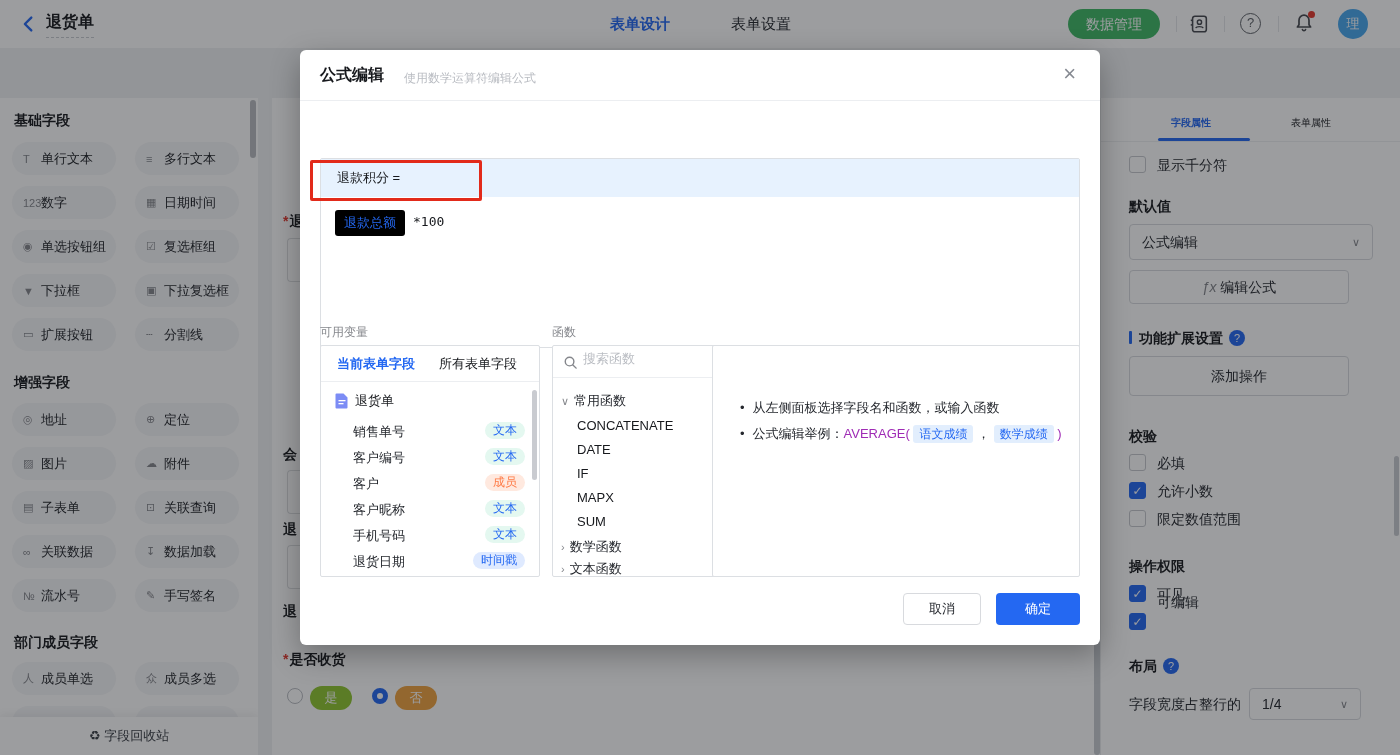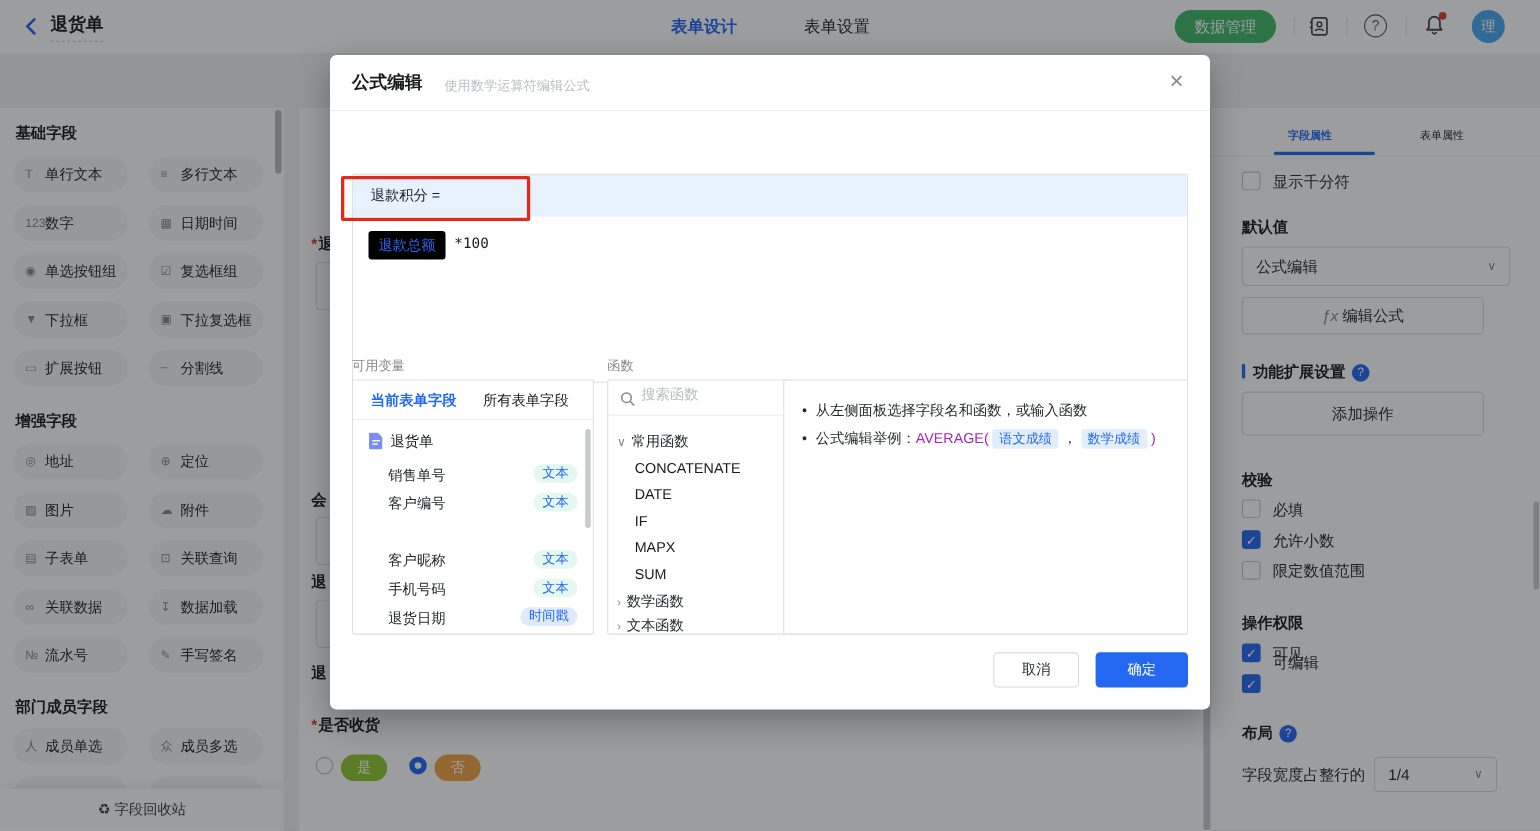--- a/index.html
+++ b/index.html
@@ -81,21 +81,21 @@
   .v-badge { position:absolute; right:14px; top:2px; font-size:12px; padding:0 8px; border-radius:10px; }
   .t-text { background:#e4f8f0; color:#2468f2; }
   .t-member { background:#ffe9df; color:#ff7a45; }
   .t-time { background:#dfeaff; color:#2468f2; }
   .fn-search { position:absolute; left:0; top:0; width:100%; height:32px; border-bottom:1px solid #eceef1; }
   .fn-search input { position:absolute; left:30px; top:5px; width:106px; border:none; outline:none; font-size:13px; color:#25282e; }
   .fn-search input::placeholder { color:#b9bcc2; }
   .fn-group { position:absolute; left:8px; font-size:13px; color:#25282e; cursor:pointer; }
   .fn-caret { color:#85878c; font-size:11px; margin-right:5px; }
   .fn-item { position:absolute; left:24px; font-size:13px; color:#17191d; cursor:pointer; }
-  .tip-row { position:absolute; left:16px; font-size:13px; color:#25282e; white-space:nowrap; }
+  .tip-row { position:absolute; left:27px; font-size:13px; color:#25282e; white-space:nowrap;margin-top:35px; }
   .tip-bullet { margin-right:8px; }
   .tip-fn { color:#9f2bb5; }
   .tip-chip { background:#e2eefd; color:#2468f2; padding:2px 6px; border-radius:3px; font-size:12px; }
   .m-btn-cancel { position:absolute; left:603px; top:543px; width:78px; height:32px; border:1px solid #d8dade; border-radius:4px; background:#fff; font-size:13px; color:#25282e; text-align:center; line-height:30px; cursor:pointer; }
   .m-btn-ok { position:absolute; left:696px; top:543px; width:84px; height:32px; border-radius:4px; background:#2468f2; font-size:13px; color:#fff; text-align:center; line-height:32px; cursor:pointer; }
   .thumb { position:absolute; background:#c9cbd0; border-radius:3px; }
 </style>
 </head>
 <body>
 
@@ -318,20 +318,24 @@
         <span>退货单</span>
       </div>
       <div class="v-row" style="top:74px">
           <span class="v-name">销售单号</span>
           <span class="v-badge t-text">文本</span>
         </div>
       <div class="v-row" style="top:100px">
           <span class="v-name">客户编号</span>
           <span class="v-badge t-text">文本</span>
         </div>
+      <div class="v-row" style="top:126px">
+          <span class="v-name">客户</span>
+          <span class="v-badge t-member">成员</span>
+        </div>
       <div class="v-row" style="top:152px">
           <span class="v-name">客户昵称</span>
           <span class="v-badge t-text">文本</span>
         </div>
       <div class="v-row" style="top:178px">
           <span class="v-name">手机号码</span>
           <span class="v-badge t-text">文本</span>
         </div>
       <div class="v-row" style="top:204px">
           <span class="v-name">退货日期</span>

